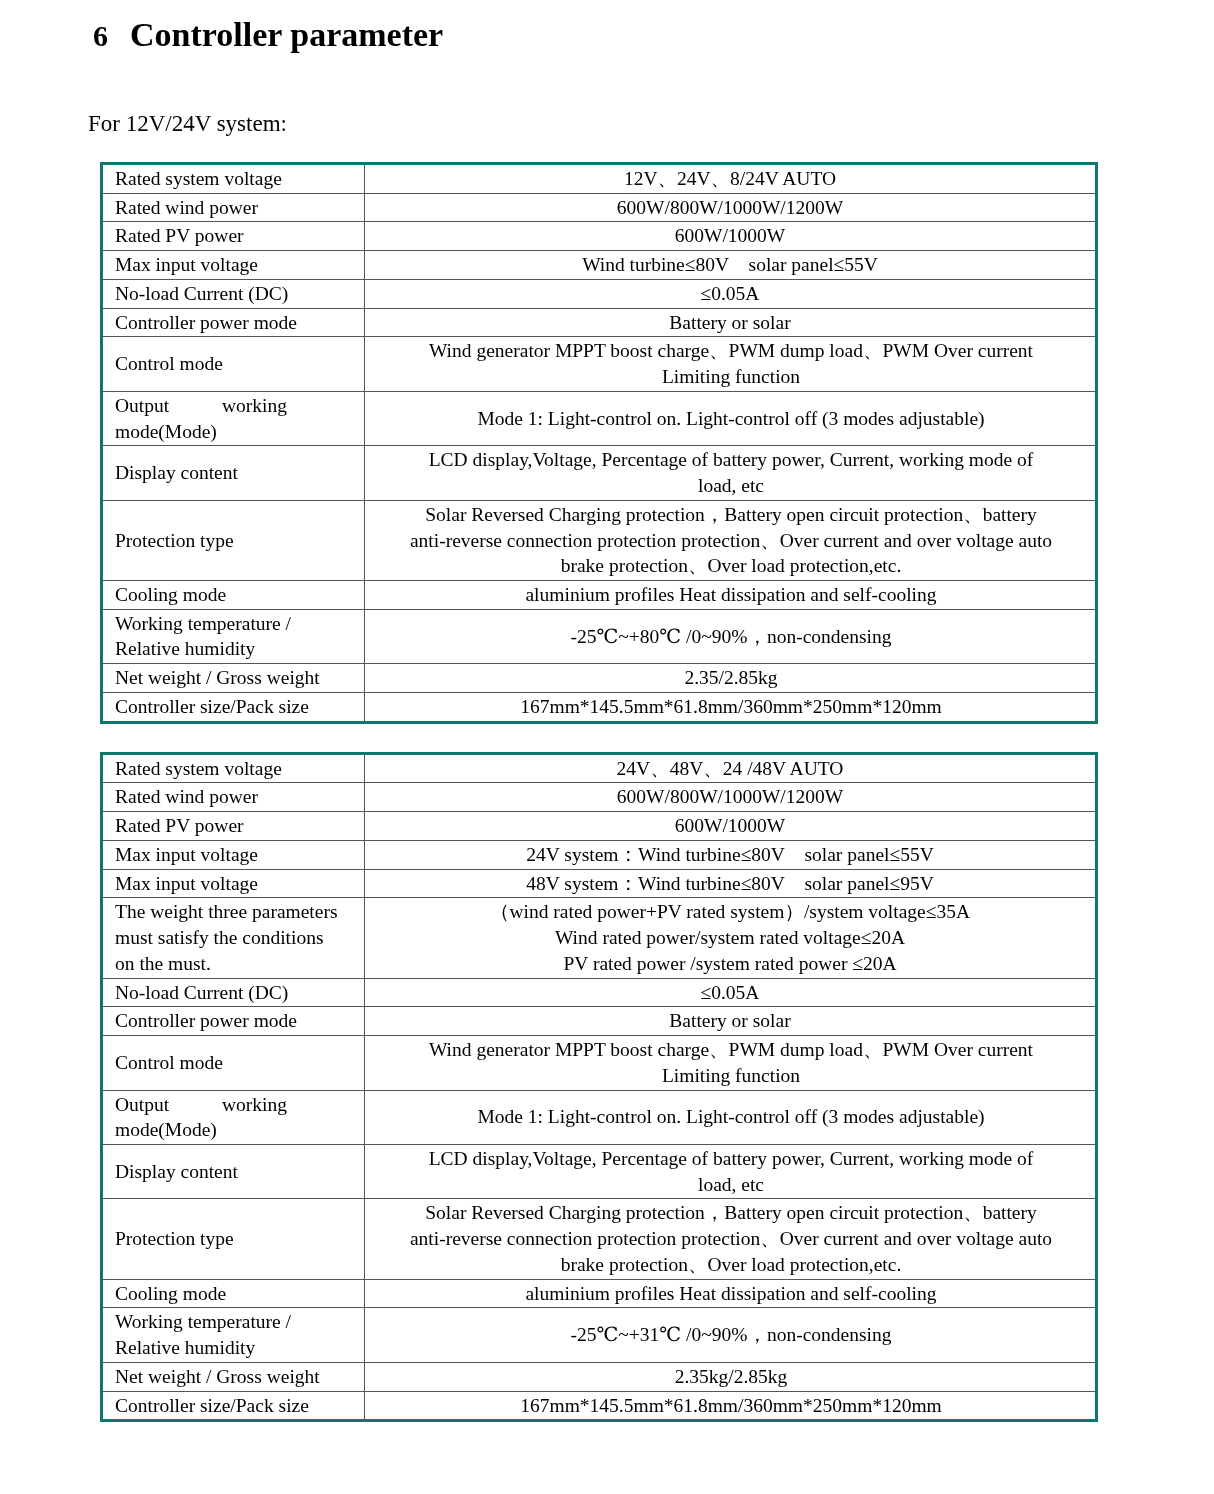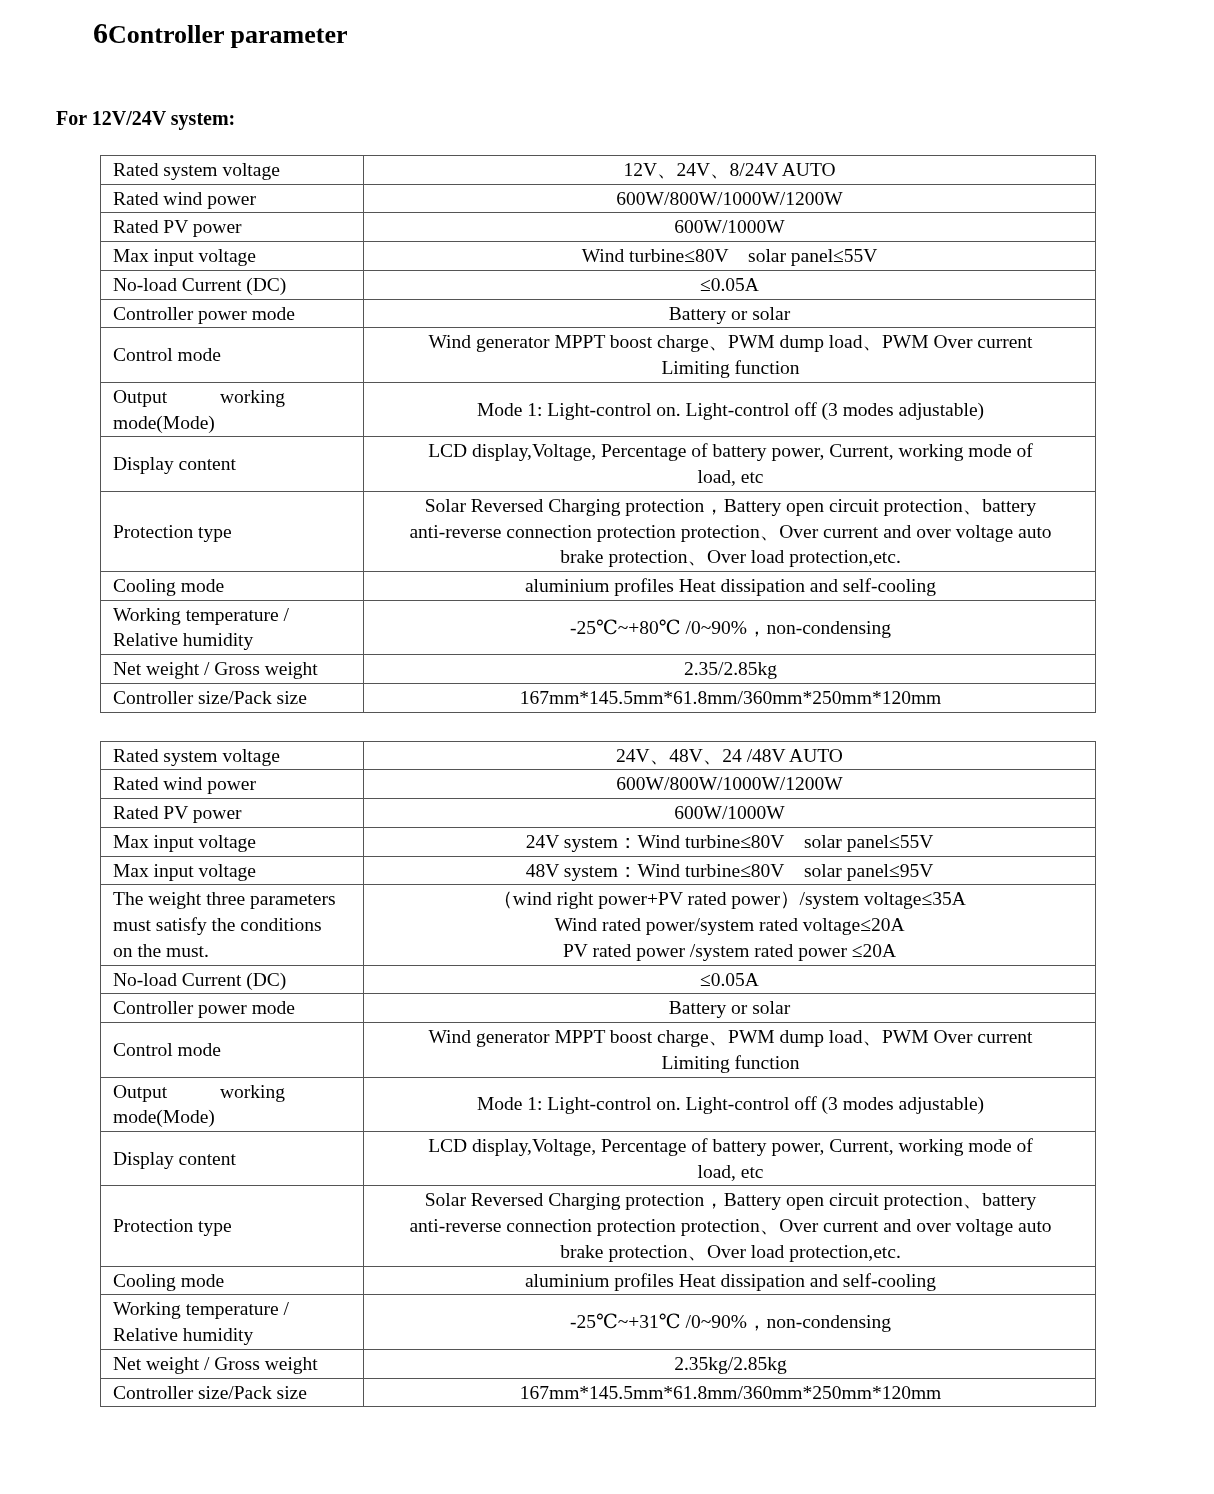--- a/index.html
+++ b/index.html
@@ -28,42 +28,43 @@
     align-items: baseline;
     padding-top: 18px;
     padding-left: 93px;
   }
   .section-number {
     font-size: 30px;
     font-weight: bold;
     line-height: 1;
   }
   .section-title {
-    font-size: 26px;
+    font-size: 34px;
     font-weight: bold;
+    margin-left: 22px;
     line-height: 1;
   }
 
   
   .sub-heading {
-    font-size: 20px;
-    font-weight: bold;
-    padding-left: 56px;
+    font-size: 23px;
+    font-weight: normal;
+    padding-left: 88px;
     line-height: 1;
   }
   .sub-heading.first { margin-top: 60px; }
   .sub-heading.second { margin-top: 36px; }
 
   
   .spec-table {
     border-collapse: collapse;
     table-layout: fixed;
     width: 995px;
     margin-left: 100px;
-    border: 1px solid #0f766e;
+    border: 3px solid #0f766e;
   }
   .spec-table.t1 { margin-top: 27px; }
   .spec-table.t2 { margin-top: 28px; }
 
   .spec-table col.c-label { width: 263px; }
   .spec-table col.c-value { width: 732px; }
 
   .spec-table td {
     border: 1px solid #555;
     padding: 1px 0;
@@ -280,21 +281,21 @@
               <span class="row-line">48V system：Wind turbine≤80V&nbsp;&nbsp;&nbsp;&nbsp;solar panel≤95V</span>
             </td>
           </tr>
           <tr>
             <td class="label">
               <span class="row-line">The weight three parameters</span>
               <span class="row-line">must satisfy the conditions</span>
               <span class="row-line">on the must.</span>
             </td>
             <td class="value center">
-              <span class="row-line">（wind right power+PV rated power）/system voltage≤35A</span>
+              <span class="row-line">（wind rated power+PV rated system）/system voltage≤35A</span>
               <span class="row-line">Wind rated power/system rated voltage≤20A</span>
               <span class="row-line">PV rated power /system rated power ≤20A</span>
             </td>
           </tr>
           <tr>
             <td class="label">
               <span class="row-line">No-load Current (DC)</span>
             </td>
             <td class="value center">
               <span class="row-line">≤0.05A</span>

